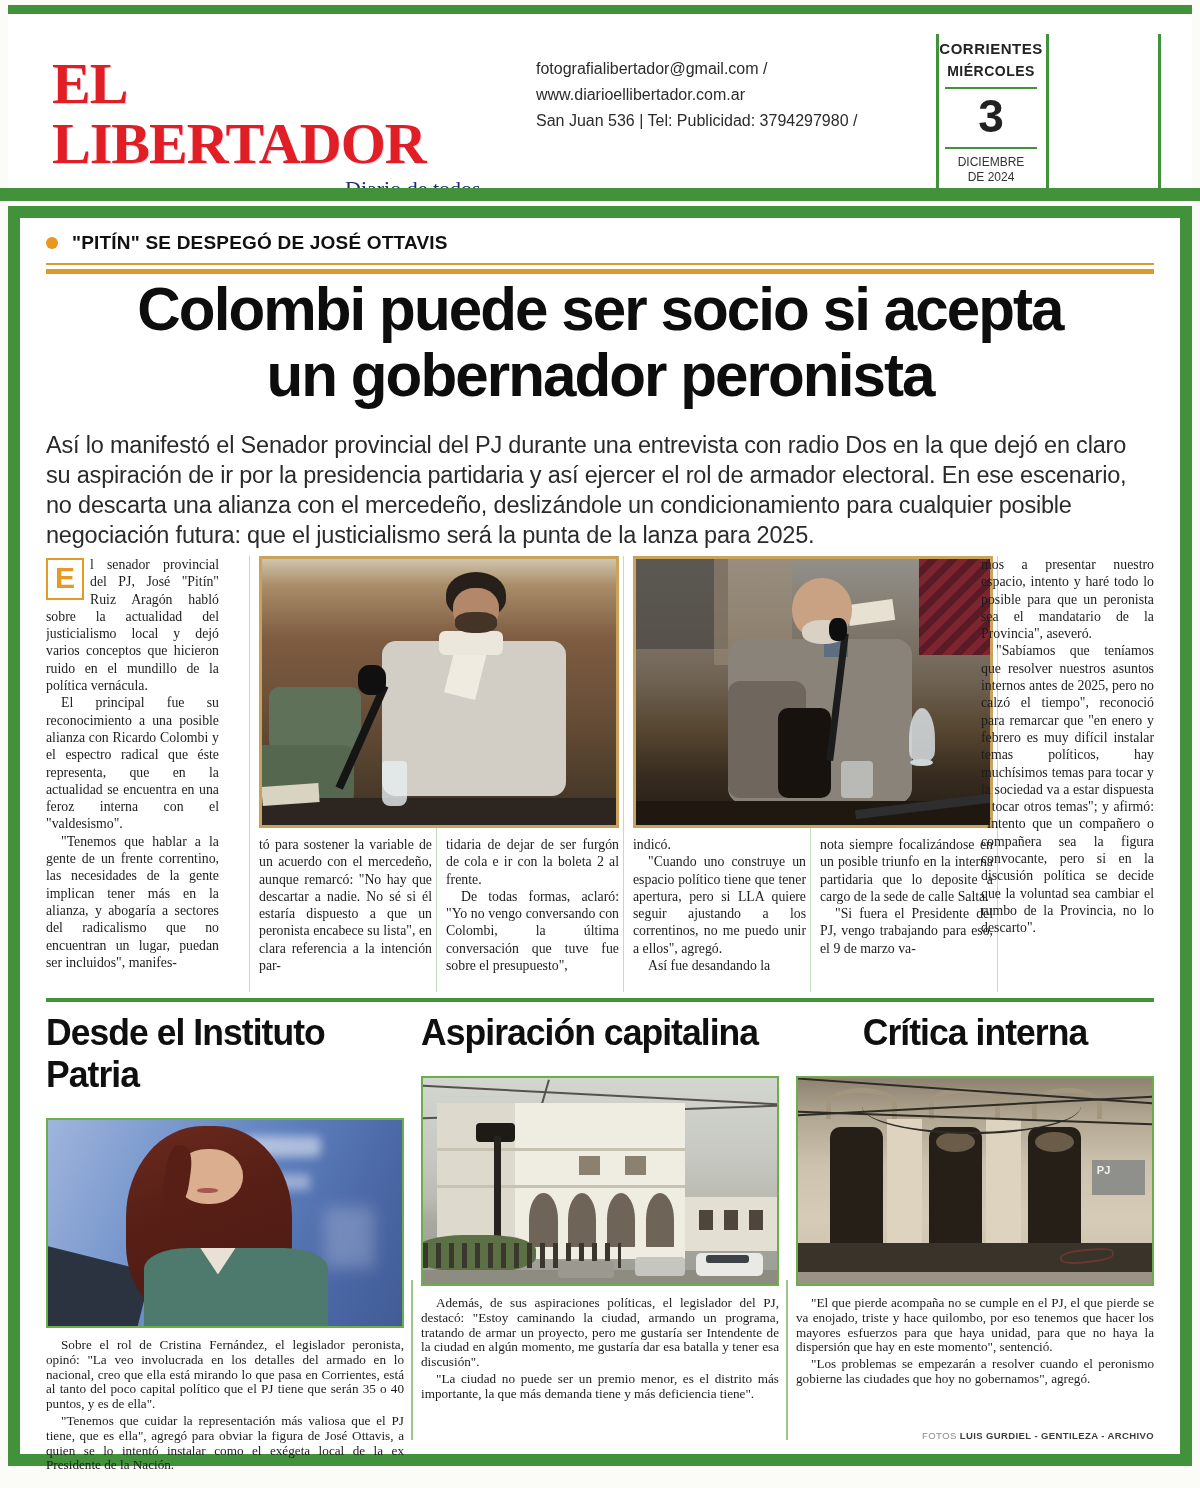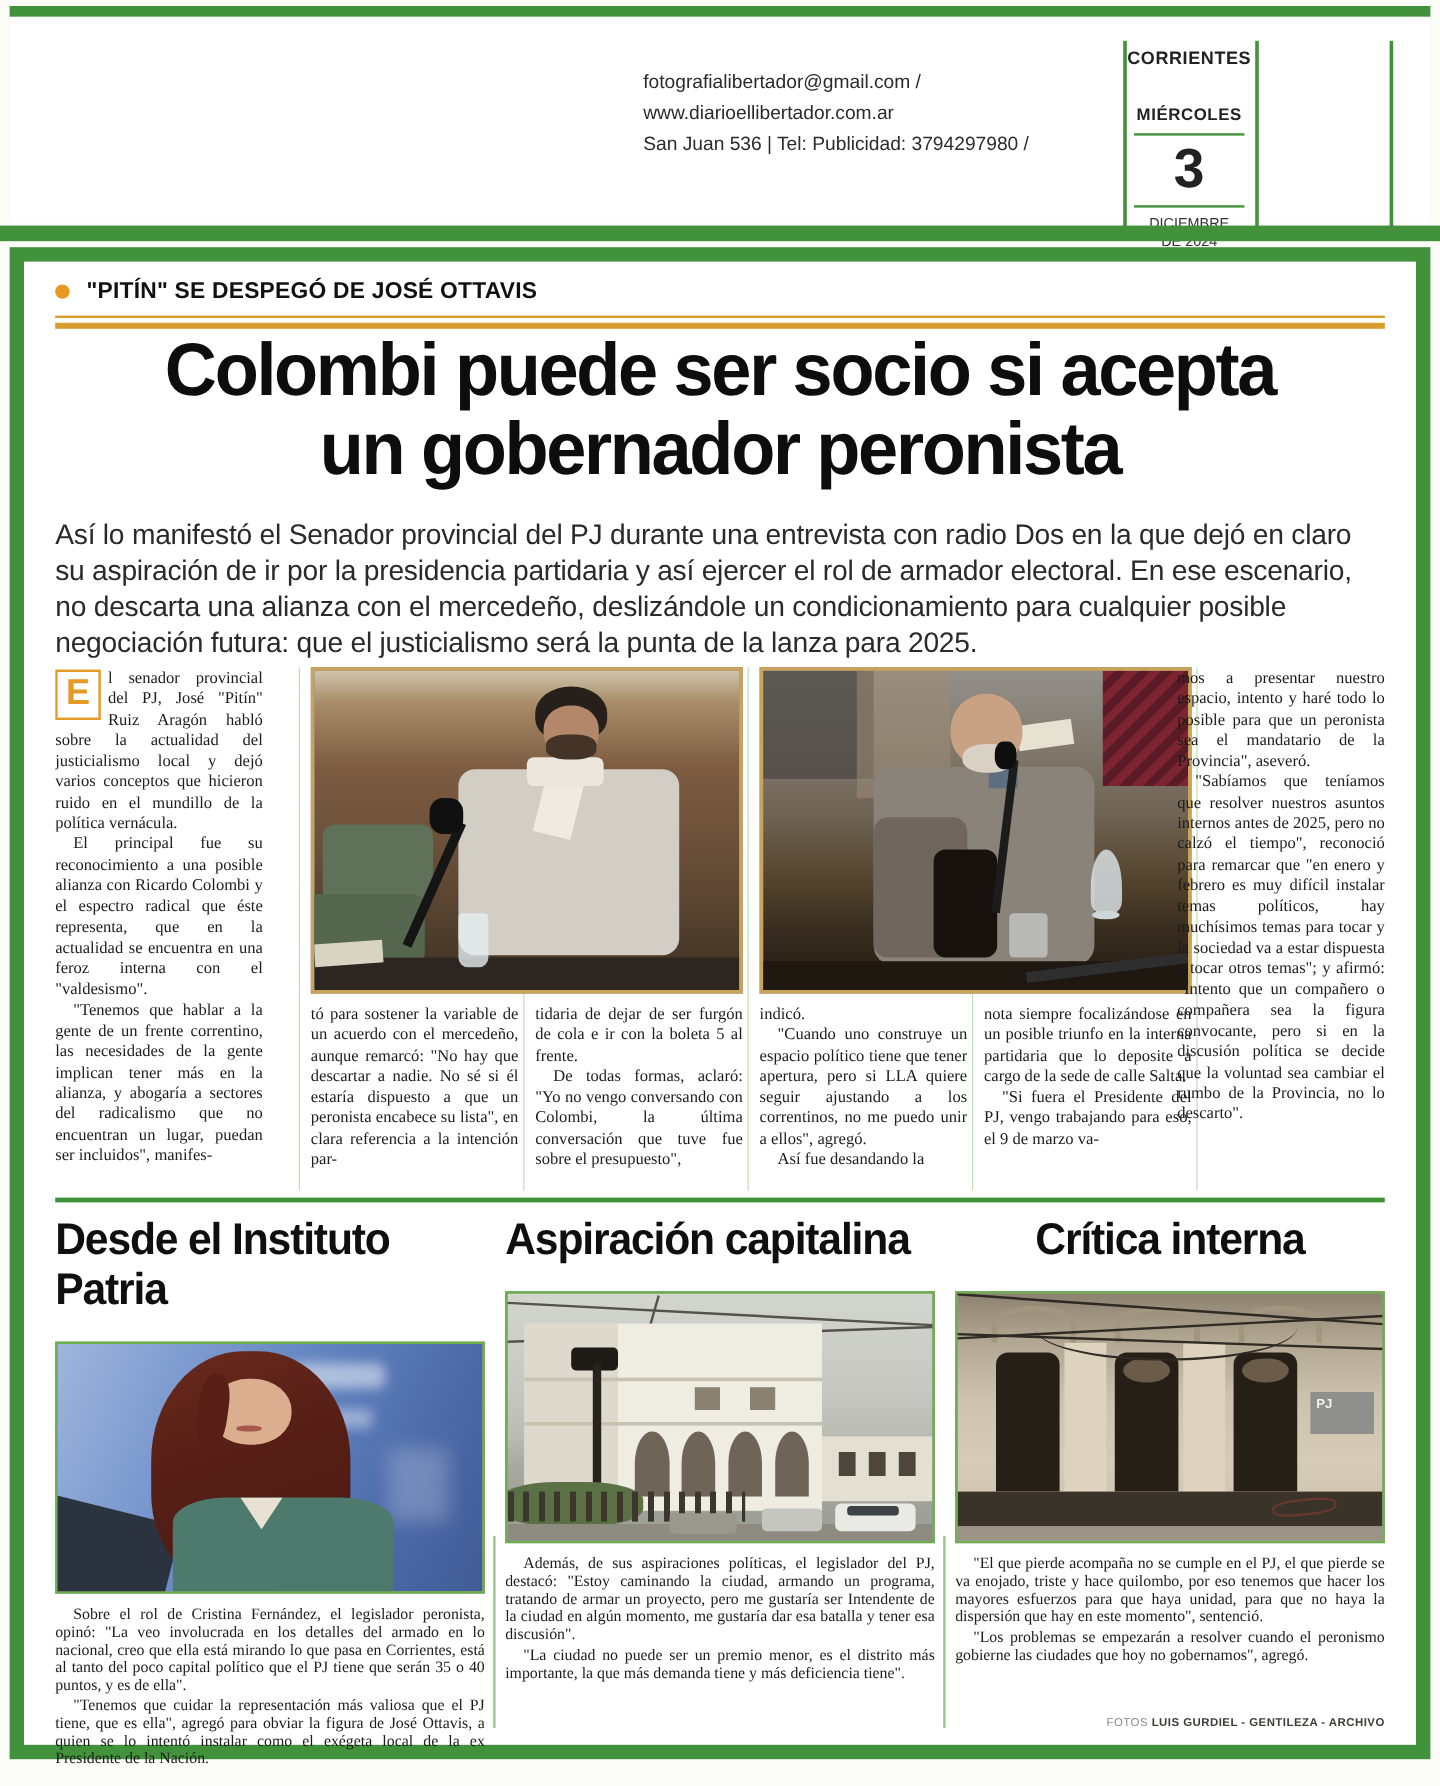--- a/index.html
+++ b/index.html
@@ -13,21 +13,21 @@
               color:#e11d25;letter-spacing:-1px;text-shadow:1px 1px 0 #7c1b4e33}
   .logo-rule-row{display:flex;align-items:flex-end;margin-top:2px}
   .logo-rule{flex:0 0 285px;height:8px;background:#e11d25;margin-bottom:5px}
   .logo-tagline{font-family:"Liberation Serif",serif;font-size:22px;color:#1e2a78;margin-left:8px;white-space:nowrap}
   .contact-block{position:absolute;left:528px;top:42px;width:400px;font-size:16px;line-height:26px;color:#2b2b2b}
   .contact-block .b{font-weight:400}
   .vline{position:absolute;top:20px;height:158px;width:3px;background:#42923c}
   .vl1{left:928px}.vl2{left:1038px}.vl3{left:1150px}
   .datebox{position:absolute;left:931px;top:26px;width:104px;text-align:center;color:#222}
   .db-city{font-weight:700;font-size:15px;letter-spacing:.5px}
-  .db-day{font-weight:700;font-size:14px;margin-top:30px;letter-spacing:.5px}
+  .db-day{font-weight:700;font-size:14px;margin-top:6px;letter-spacing:.5px}
   .db-rule{height:2px;background:#42923c;margin:8px 6px 4px}
   .db-num{font-weight:700;font-size:46px;line-height:46px}
   .db-month{font-size:12px;line-height:15px;margin-top:6px;color:#333}
   .weather{position:absolute;left:1044px;top:24px;width:104px;text-align:center}
   .wicon{position:relative;width:92px;height:60px;margin:0 auto 4px}
   .sun{position:absolute;left:28px;top:1px;width:24px;height:24px;border-radius:50%;background:#f2c83d;
        box-shadow:0 0 0 2px #f2c83d44}
   .cl1{position:absolute;left:4px;top:16px;width:44px;height:26px;border-radius:14px;background:#9d9d9b}
   .cl2{position:absolute;left:26px;top:12px;width:62px;height:36px;border-radius:20px;background:#cbcbc9}
   .wline{font-weight:700;font-size:14px;line-height:19px;color:#222}
@@ -173,20 +173,27 @@
             font:700 11px/1.1 "Liberation Sans",sans-serif;padding:4px 0 0 5px;box-sizing:border-box}
   .ph5-graffiti{left:74%;top:83%;width:14%;height:5%;border:2px solid #7a3b30;transform:rotate(-6deg);border-radius:40%;opacity:.7}
 </style>
 </head>
 <body>
 
 <div>
   <div class="top-green"></div>
 
   <header class="masthead">
+    <div class="logo-block">
+      <div class="logo-title">EL LIBERTADOR</div>
+      <div class="logo-rule-row">
+        <div class="logo-rule"></div>
+        <div class="logo-tagline">Diario de todos</div>
+      </div>
+    </div>
 
     <div class="contact-block">
       <div><span class="b">fotografialibertador@gmail.com</span><span> /</span></div>
       <div class="b">www.diarioellibertador.com.ar</div>
       <div><span class="b">San Juan 536</span><span> | Tel: Publicidad: </span><span class="b">3794297980</span><span> /</span></div>
     </div>
 
     <div class="vline vl1"></div>
     <div class="vline vl2"></div>
     <div class="vline vl3"></div>
@@ -268,21 +275,21 @@
         <div class="s ph2-winebase"></div>
         <div class="s ph2-glass2"></div>
         <div class="s ph2-deskfront"></div>
         <div class="s ph2-micbar"></div>
       </figure>
 
       <div class="col mcol mc2">
         <p class="para">tó para sostener la variable de un acuerdo con el mercedeño, aunque remarcó: "No hay que descartar a nadie. No sé si él estaría dispuesto a que un peronista encabece su lista", en clara referencia a la intención par-</p>
       </div>
       <div class="col mcol mc3">
-        <p class="para">tidaria de dejar de ser furgón de cola e ir con la boleta 5 al frente.</p>
+        <p class="para">tidaria de dejar de ser furgón de cola e ir con la boleta 2 al frente.</p>
         <p class="para ind">De todas formas, aclaró: "Yo no vengo conversando con Colombi, la última conversación que tuve fue sobre el presupuesto",</p>
       </div>
       <div class="col mcol mc4">
         <p class="para">indicó.</p>
         <p class="para ind">"Cuando uno construye un espacio político tiene que tener apertura, pero si LLA quiere seguir ajustando a los correntinos, no me puedo unir a ellos", agregó.</p>
         <p class="para ind">Así fue desandando la</p>
       </div>
       <div class="col mcol mc5">
         <p class="para">nota siempre focalizándose en un posible triunfo en la interna partidaria que lo deposite a cargo de la sede de calle Salta.</p>
         <p class="para ind">"Si fuera el Presidente del PJ, vengo trabajando para eso, el 9 de marzo va-</p>

